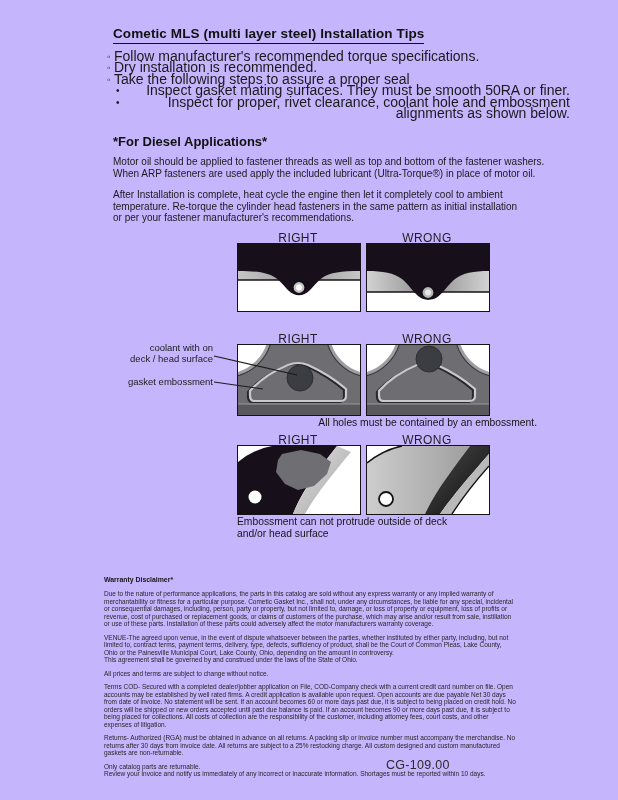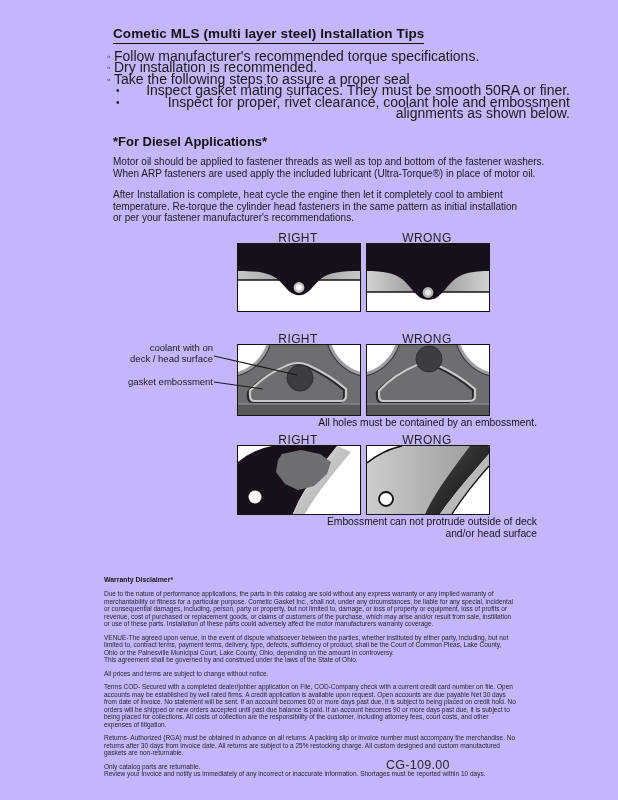--- a/index.html
+++ b/index.html
@@ -39,21 +39,21 @@
     position:absolute;top:12px;border:1.8px solid #141414;background:#fff;display:block;
   }
   .figbox.left{left:237px;}
   .figbox.right{left:366px;}
   .caption{
     position:absolute;left:237px;font-size:10.3px;line-height:11.5px;color:#151515;
     white-space:pre-line;width:300px;
   }
   .row1 .caption{top:81px;}
   .row2 .caption{top:85px;text-align:right;}
-  .row3 .caption{top:83px;text-align:right;}
+  .row3 .caption{top:83px;}
   .sidelabel{
     position:absolute;text-align:right;font-size:9.5px;line-height:10.5px;color:#1c1c1c;
     width:110px;left:103px;
   }
   .sidelabel.coolant{top:11px;}
   .sidelabel.emboss{top:45px;}
   .leaders{position:absolute;left:0;top:0;pointer-events:none;}
   
   .warranty{position:absolute;top:576px;left:104px;width:412px;}
   .warranty h3{font-size:6.9px;font-weight:bold;margin:0 0 7px 0;color:#161616;}

